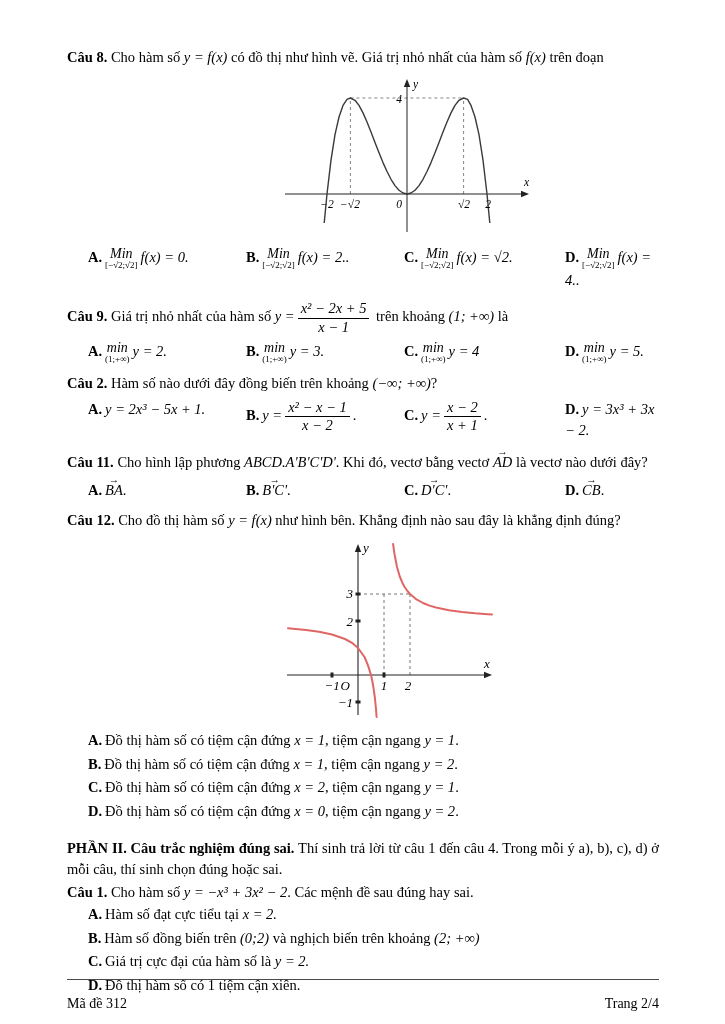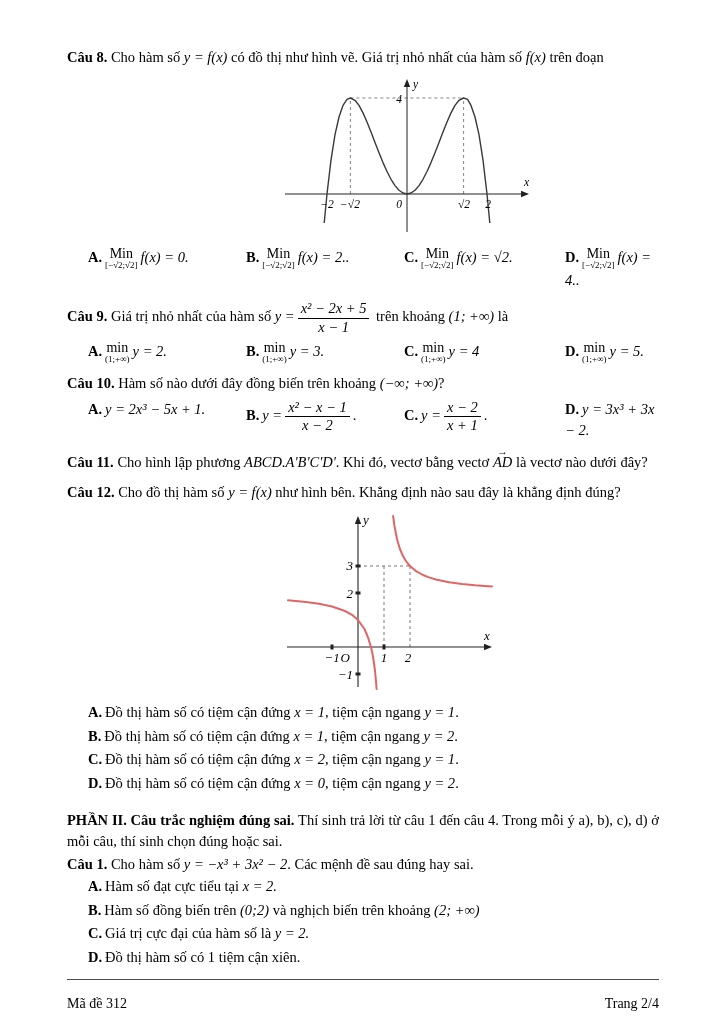--- a/index.html
+++ b/index.html
@@ -13,21 +13,21 @@
   .q{margin-top:9px;line-height:1.45;}
   .qlabel{font-weight:700;}
   .letter{font-weight:700;margin-right:3px;}
   .m{font-style:italic;}
   .opts4{display:flex;padding-left:21px;margin:5px 0 2px;align-items:flex-start;}
   .opts4 .o1{width:158px;}
   .opts4 .o2{width:158px;}
   .opts4 .o3{width:161px;}
   .opts4 .o4{flex:1;}
   .limop{display:inline-block;text-align:center;vertical-align:middle;line-height:1.02;margin-right:3px;}
-  .limop .op{display:block;font-size:14px;}
+  .limop .op{display:block;font-style:italic;font-size:14px;}
   .limop .sub{display:block;font-size:9px;}
   .frac{display:inline-block;text-align:center;vertical-align:middle;font-style:italic;line-height:1.18;margin:0 3px;}
   .frac .num{display:block;border-bottom:1px solid #000;padding:0 3px;}
   .frac .den{display:block;text-align:center;}
   .vec{font-style:italic;position:relative;display:inline-block;margin-top:2px;text-align:right;}
   .vec::after{content:"→";position:absolute;left:0;width:100%;top:-0.78em;font-size:0.72em;text-align:center;font-style:normal;}
   .fig1{margin:6px 0 4px 210px;}
   .fig2{margin:6px 0 2px 216px;}
   .optline{padding-left:21px;line-height:1.62;}
   .part2{margin-top:15px;text-align:justify;line-height:1.45;}
@@ -82,31 +82,37 @@
     <p><span class="qlabel">Câu 9.</span><span> Giá trị nhỏ nhất của hàm số </span><span class="m">y =</span><span class="frac"><span class="num">x² − 2x + 5</span><span class="den">x − 1</span></span><span> trên khoảng </span><span class="m">(1; +∞)</span><span> là</span></p>
     <div class="opts4">
       <div class="o1"><span class="letter">A.</span><span class="limop"><span class="op">min</span><span class="sub">(1;+∞)</span></span><span class="m">y = 2.</span></div>
       <div class="o2"><span class="letter">B.</span><span class="limop"><span class="op">min</span><span class="sub">(1;+∞)</span></span><span class="m">y = 3.</span></div>
       <div class="o3"><span class="letter">C.</span><span class="limop"><span class="op">min</span><span class="sub">(1;+∞)</span></span><span class="m">y = 4</span></div>
       <div class="o4"><span class="letter">D.</span><span class="limop"><span class="op">min</span><span class="sub">(1;+∞)</span></span><span class="m">y = 5.</span></div>
     </div>
   </div>
 
   <div class="q">
-    <p><span class="qlabel">Câu 10.</span><span> Hàm số nào dưới đây đồng biến trên khoảng </span><span class="m">(−∞; +∞)</span><span>?</span></p>
+    <p><span class="qlabel">Câu 2.</span><span> Hàm số nào dưới đây đồng biến trên khoảng </span><span class="m">(−∞; +∞)</span><span>?</span></p>
     <div class="opts4">
       <div class="o1"><span class="letter">A.</span><span class="m">y = 2x³ − 5x + 1.</span></div>
       <div class="o2"><span class="letter">B.</span><span class="m">y =</span><span class="frac"><span class="num">x² − x − 1</span><span class="den">x − 2</span></span><span>.</span></div>
       <div class="o3"><span class="letter">C.</span><span class="m">y =</span><span class="frac"><span class="num">x − 2</span><span class="den">x + 1</span></span><span>.</span></div>
       <div class="o4"><span class="letter">D.</span><span class="m">y = 3x³ + 3x − 2.</span></div>
     </div>
   </div>
 
   <div class="q">
     <p><span class="qlabel">Câu 11.</span><span> Cho hình lập phương </span><span class="m">ABCD.A'B'C'D'</span><span>. Khi đó, vectơ bằng vectơ </span><span class="vec">AD</span><span> là vectơ nào dưới đây?</span></p>
+    <div class="opts4">
+      <div class="o1"><span class="letter">A.</span><span class="vec">BA</span><span>.</span></div>
+      <div class="o2"><span class="letter">B.</span><span class="vec">B'C'</span><span>.</span></div>
+      <div class="o3"><span class="letter">C.</span><span class="vec">D'C'</span><span>.</span></div>
+      <div class="o4"><span class="letter">D.</span><span class="vec">CB</span><span>.</span></div>
+    </div>
   </div>
 
   <div class="q">
     <p><span class="qlabel">Câu 12.</span><span> Cho đồ thị hàm số </span><span class="m">y = f(x)</span><span> như hình bên. Khẳng định nào sau đây là khẳng định đúng?</span></p>
 
     <div class="fig2">
       <svg class="g2" width="216" height="184" viewBox="0 0 216 184">
 
         <line x1="75" y1="57" x2="127" y2="57" stroke="#666" stroke-width="0.9" stroke-dasharray="3,3"></line>
         <line x1="127" y1="57" x2="127" y2="138" stroke="#666" stroke-width="0.9" stroke-dasharray="3,3"></line>

